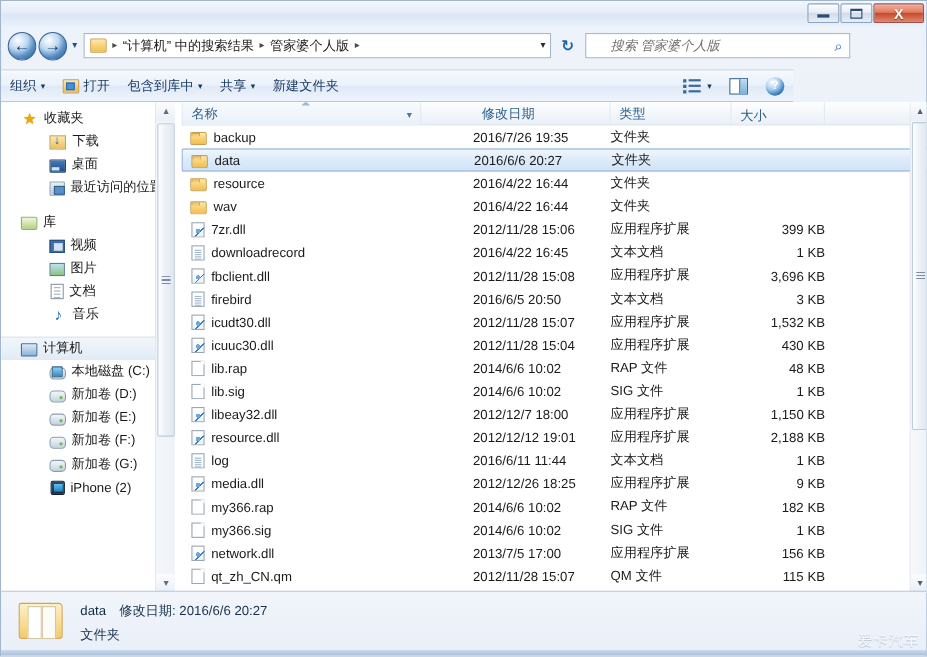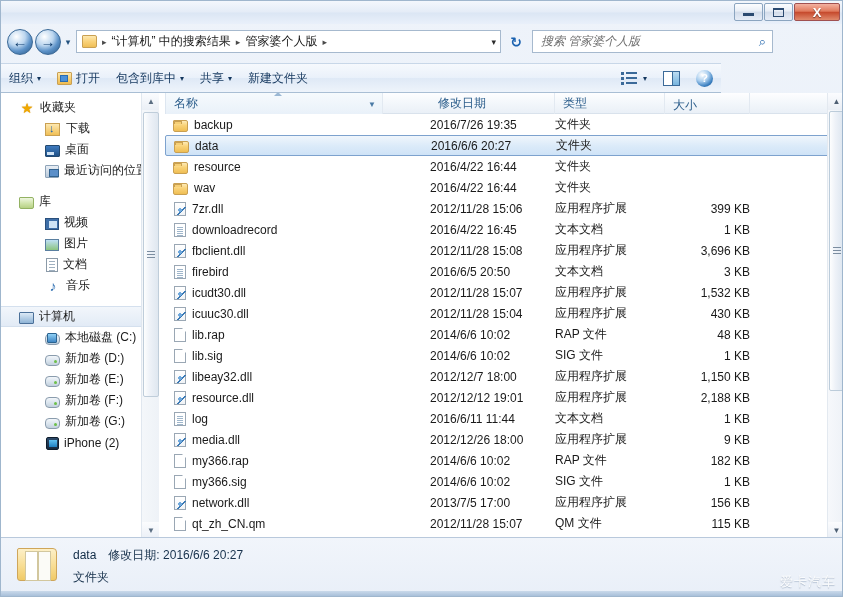--- a/index.html
+++ b/index.html
@@ -81,21 +81,21 @@
     display: flex; align-items: center; color: #2a2a2a; font-size: 9px;
   }
   .refreshbtn {
     width: 22px; height: 22px; margin-left: 4px;
     display: flex; align-items: center; justify-content: center;
     color: #1b62b0; font-size: 14px; font-weight: bold;
   }
   .searchbox {
     width: 241px; height: 23px; margin-left: 5px;
     background: #ffffff; border: 1px solid #a6b9ce;
-    display: flex; align-items: center; padding: 0 8px;
+    display: flex; align-items: center; padding: 0 22px;
     position: relative;
   }
   .searchph { color: #6f6f6f; font-style: italic; font-size: 12px; }
   .searchicon { position: absolute; right: 6px; color: #2b6cb0; font-size: 13px; }
 
   
   .toolbar {
     position: absolute; left: 0; top: 62px; width: 720px; height: 30px;
     background: linear-gradient(to bottom, #f6f9fd 0%, #eaf1fa 48%, #dfe9f6 52%, #eef4fb 100%);
     border-top: 1px solid #c8d7e8;
@@ -765,21 +765,21 @@
             </div>
             <div class="cell-date">2016/6/11 11:44</div>
             <div class="cell-type">文本文档</div>
             <div class="cell-size">1 KB</div>
           </div>
           <div class="row">
             <div class="cell-name">
               <span class="fi fi-dll"></span>
               <span>media.dll</span>
             </div>
-            <div class="cell-date">2012/12/26 18:00</div>
+            <div class="cell-date">2012/12/26 18:25</div>
             <div class="cell-type">应用程序扩展</div>
             <div class="cell-size">9 KB</div>
           </div>
           <div class="row">
             <div class="cell-name">
               <span class="fi fi-plain"></span>
               <span>my366.rap</span>
             </div>
             <div class="cell-date">2014/6/6 10:02</div>
             <div class="cell-type">RAP 文件</div>

